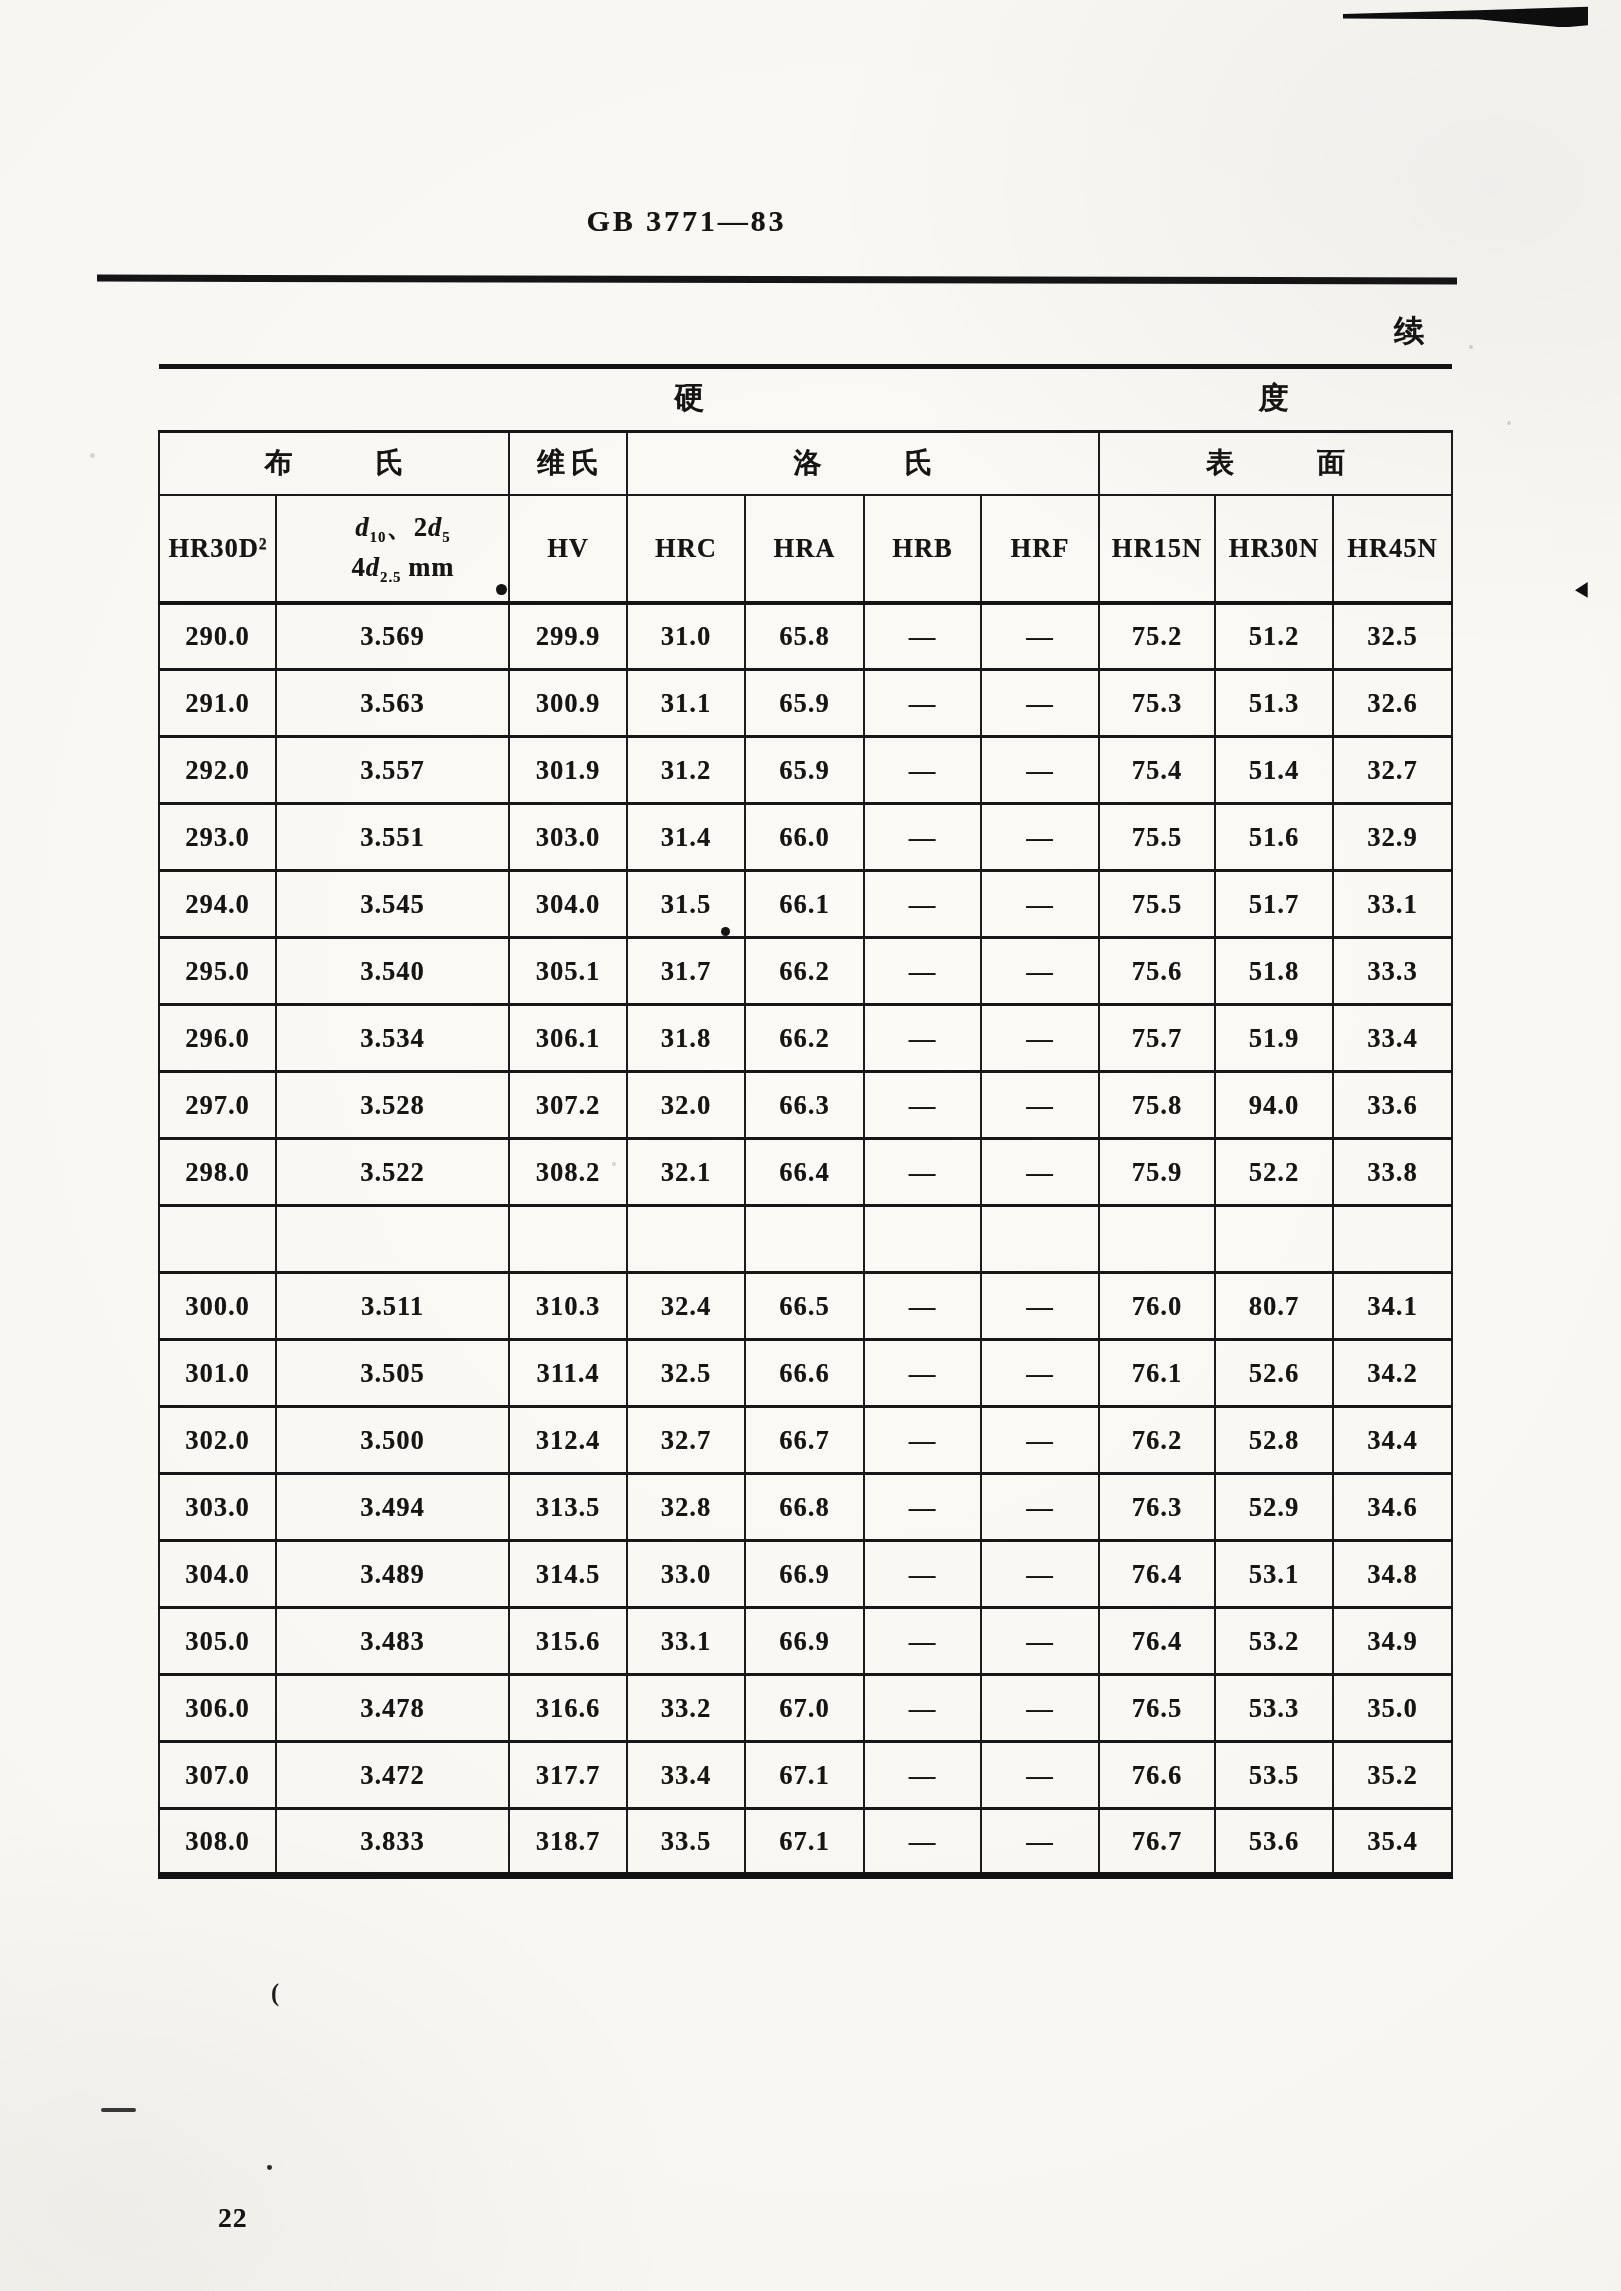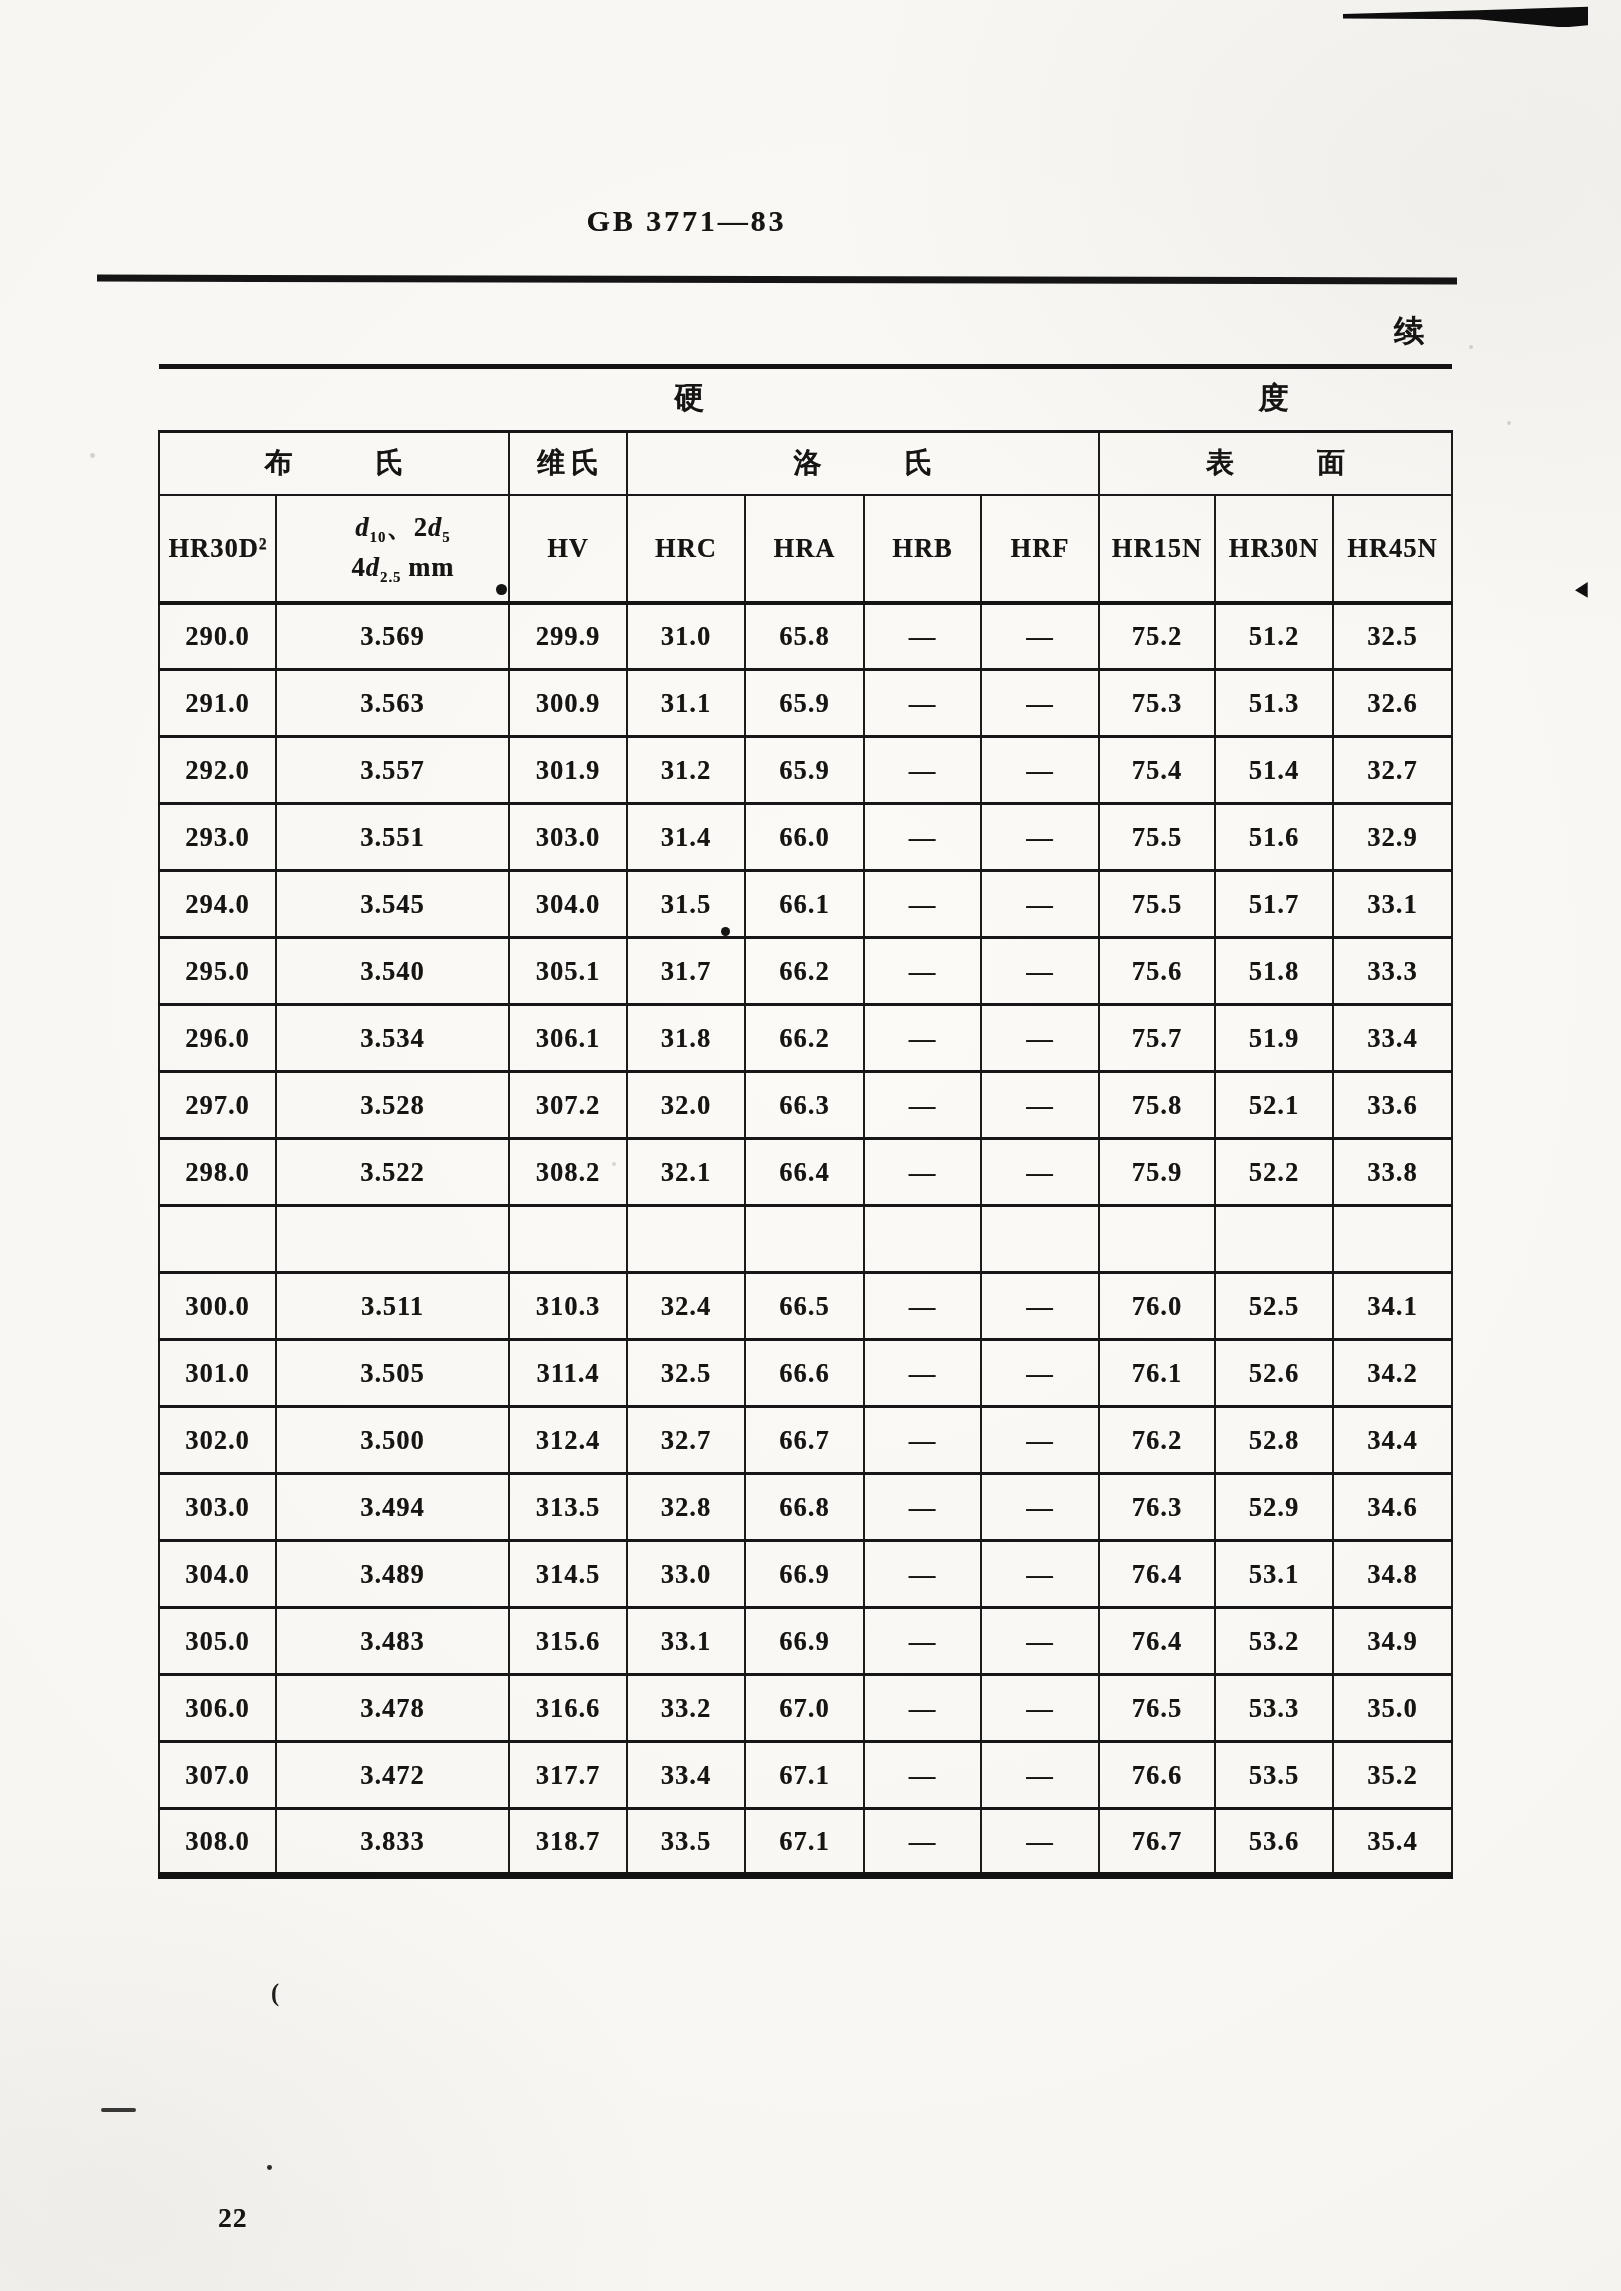--- a/index.html
+++ b/index.html
@@ -266,21 +266,21 @@
         </tr>
         <tr class="data-row">
           <td>297.0</td>
           <td>3.528</td>
           <td>307.2</td>
           <td>32.0</td>
           <td>66.3</td>
           <td>—</td>
           <td>—</td>
           <td>75.8</td>
-          <td>52.1</td>
+          <td>94.0</td>
           <td>33.6</td>
         </tr>
         <tr class="data-row">
           <td>298.0</td>
           <td>3.522</td>
           <td>308.2</td>
           <td>32.1</td>
           <td>66.4</td>
           <td>—</td>
           <td>—</td>
@@ -302,21 +302,21 @@
         </tr>
         <tr class="data-row">
           <td>300.0</td>
           <td>3.511</td>
           <td>310.3</td>
           <td>32.4</td>
           <td>66.5</td>
           <td>—</td>
           <td>—</td>
           <td>76.0</td>
-          <td>52.5</td>
+          <td>80.7</td>
           <td>34.1</td>
         </tr>
         <tr class="data-row">
           <td>301.0</td>
           <td>3.505</td>
           <td>311.4</td>
           <td>32.5</td>
           <td>66.6</td>
           <td>—</td>
           <td>—</td>

